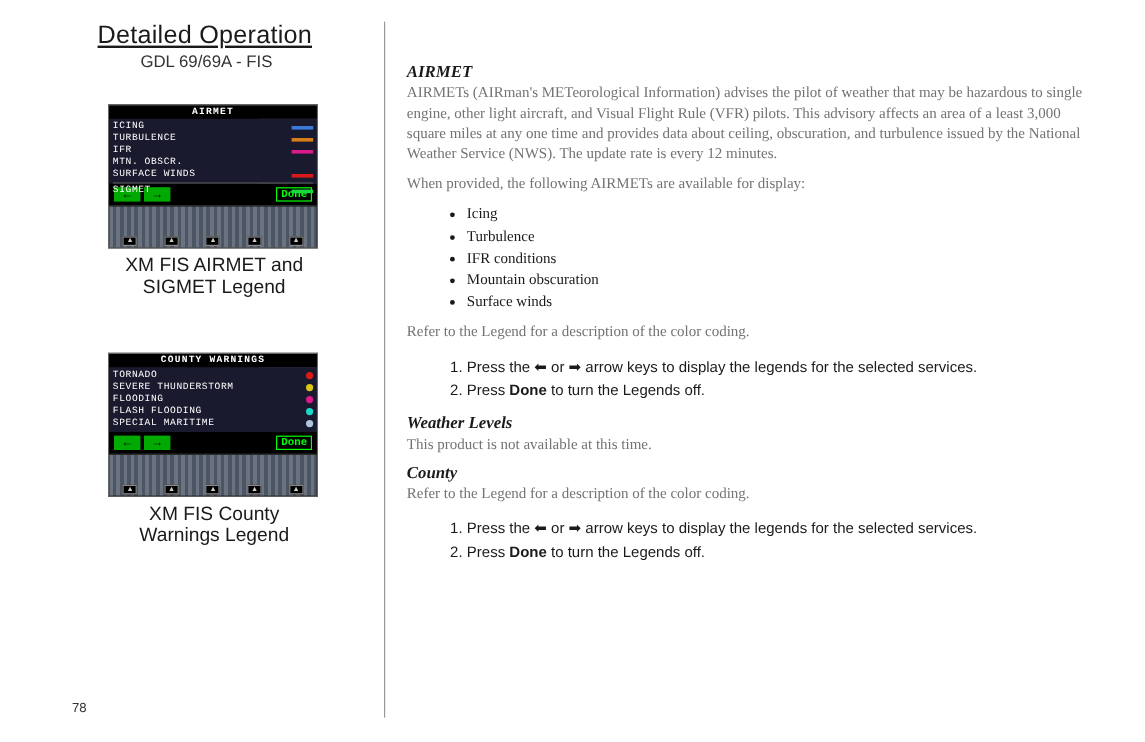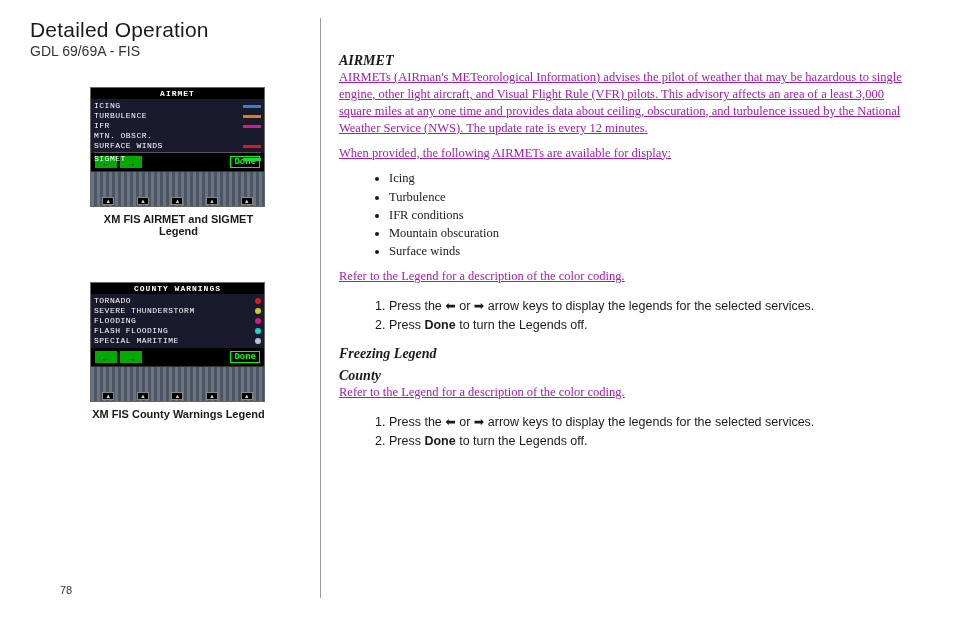--- a/index.html
+++ b/index.html
@@ -26,29 +26,31 @@
   .right-col {
     flex: 1;
     padding-left: 18px;
     border-left: 1px solid #999;
     padding-top: 35px;
   }
   .header-title {
     font-family: Helvetica, Arial, sans-serif;
     font-size: 21px;
     font-weight: 300;
-    text-align: left;
+    text-align: right;
     color: #1a1a1a;
     padding-right: 60px;
     letter-spacing: 0.2px;
+    text-decoration: underline;
   }
   .header-sub {
     font-family: Helvetica, Arial, sans-serif;
     font-size: 14px;
     font-weight: 300;
+    text-align: right;
     color: #333;
     padding-right: 93px;
     margin-top: 1px;
   }
   .figure {
     margin-top: 28px;
     margin-left: 60px;
   }
   .figure + .figure { margin-top: 45px; }
   .fig-img {
@@ -105,41 +107,40 @@
   .fig-bottom {
     height: 36px;
     background: repeating-linear-gradient(90deg, #6b7280 0 3px, #4b5563 3px 6px);
     position: relative;
     border-top: 1px solid #333;
   }
   .tri-row { position:absolute; bottom:2px; left:0; right:0; display:flex; justify-content:space-around;}
   .tri { width:12px; height:8px; background:#000; border:1px solid #888; display:flex; align-items:center; justify-content:center; color:#ccc; font-size:6px;}
   .caption {
     font-family: Helvetica, Arial, sans-serif;
-    font-size: 11px;
-    font-weight: bold;
+    font-size: 16px;
+    font-weight: normal;
     text-align: center;
     margin-top: 6px;
     width: 177px;
     color: #1a1a1a;
   }
   .section-h {
     font-family: Georgia, serif;
     font-size: 14px;
     font-weight: bold;
     font-style: italic;
     margin-bottom: 0;
     color: #1a1a1a;
   }
   .body-text {
     font-size: 12.5px;
     line-height: 1.35;
-    color: #a21caf;
+    color: #737373;
     margin-bottom: 8px;
-    text-decoration: underline;
   }
   .bullets {
     list-style: disc;
     margin-left: 50px;
     margin-bottom: 8px;
   }
   .bullets li {
     font-size: 12.5px;
     line-height: 1.45;
     color: #1a1a1a;
@@ -284,21 +285,22 @@
       <li>IFR conditions</li>
       <li>Mountain obscuration</li>
       <li>Surface winds</li>
     </ul>
     <p class="body-text">Refer to the Legend for a description of the color coding.</p>
     <ol class="steps">
       <li><span>Press the </span><span class="arrow-glyph">⬅</span><span> or </span><span class="arrow-glyph">➡</span><span> arrow keys to display the legends for the selected services.</span></li>
       <li><span>Press </span><strong>Done</strong><span> to turn the Legends off.</span></li>
     </ol>
 
-    <div class="section-h">Freezing Legend</div>
+    <div class="section-h">Weather Levels</div>
+    <p class="body-text">This product is not available at this time.</p>
 
     <div class="section-h" style="margin-top:6px">County</div>
     <p class="body-text">Refer to the Legend for a description of the color coding.</p>
     <ol class="steps">
       <li><span>Press the </span><span class="arrow-glyph">⬅</span><span> or </span><span class="arrow-glyph">➡</span><span> arrow keys to display the legends for the selected services.</span></li>
       <li><span>Press </span><strong>Done</strong><span> to turn the Legends off.</span></li>
     </ol>
   </div>
 </div>
 

